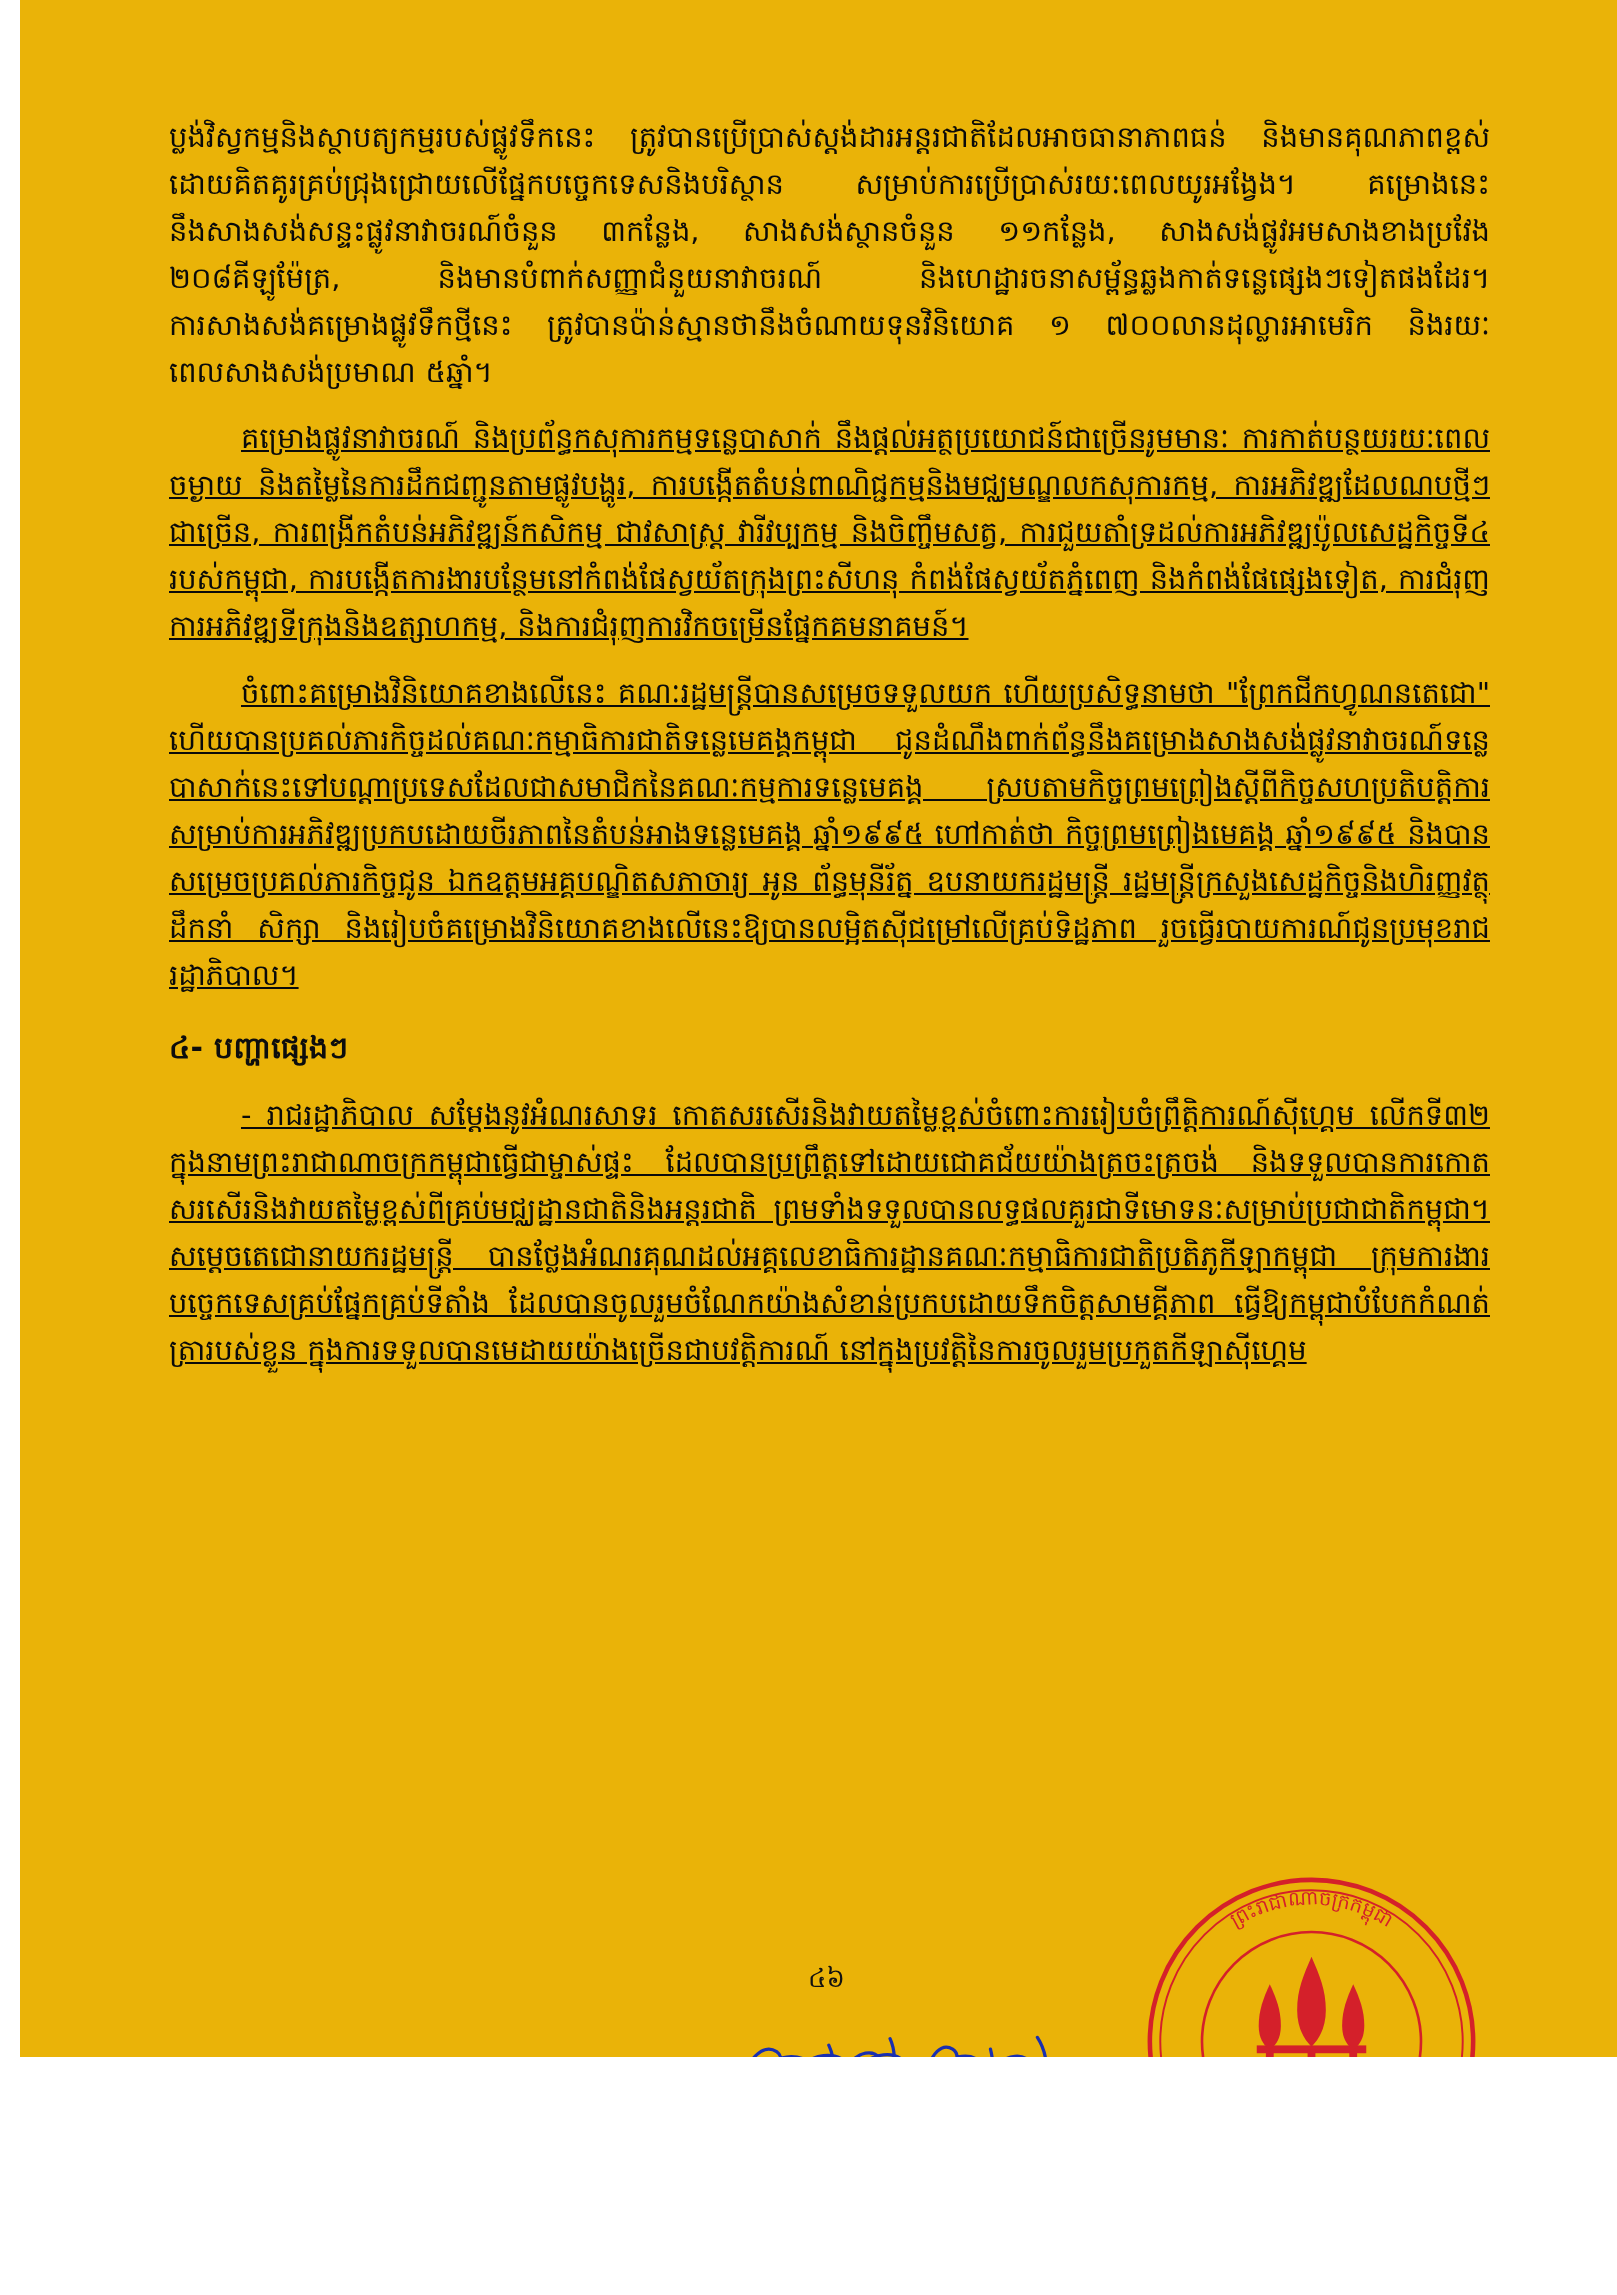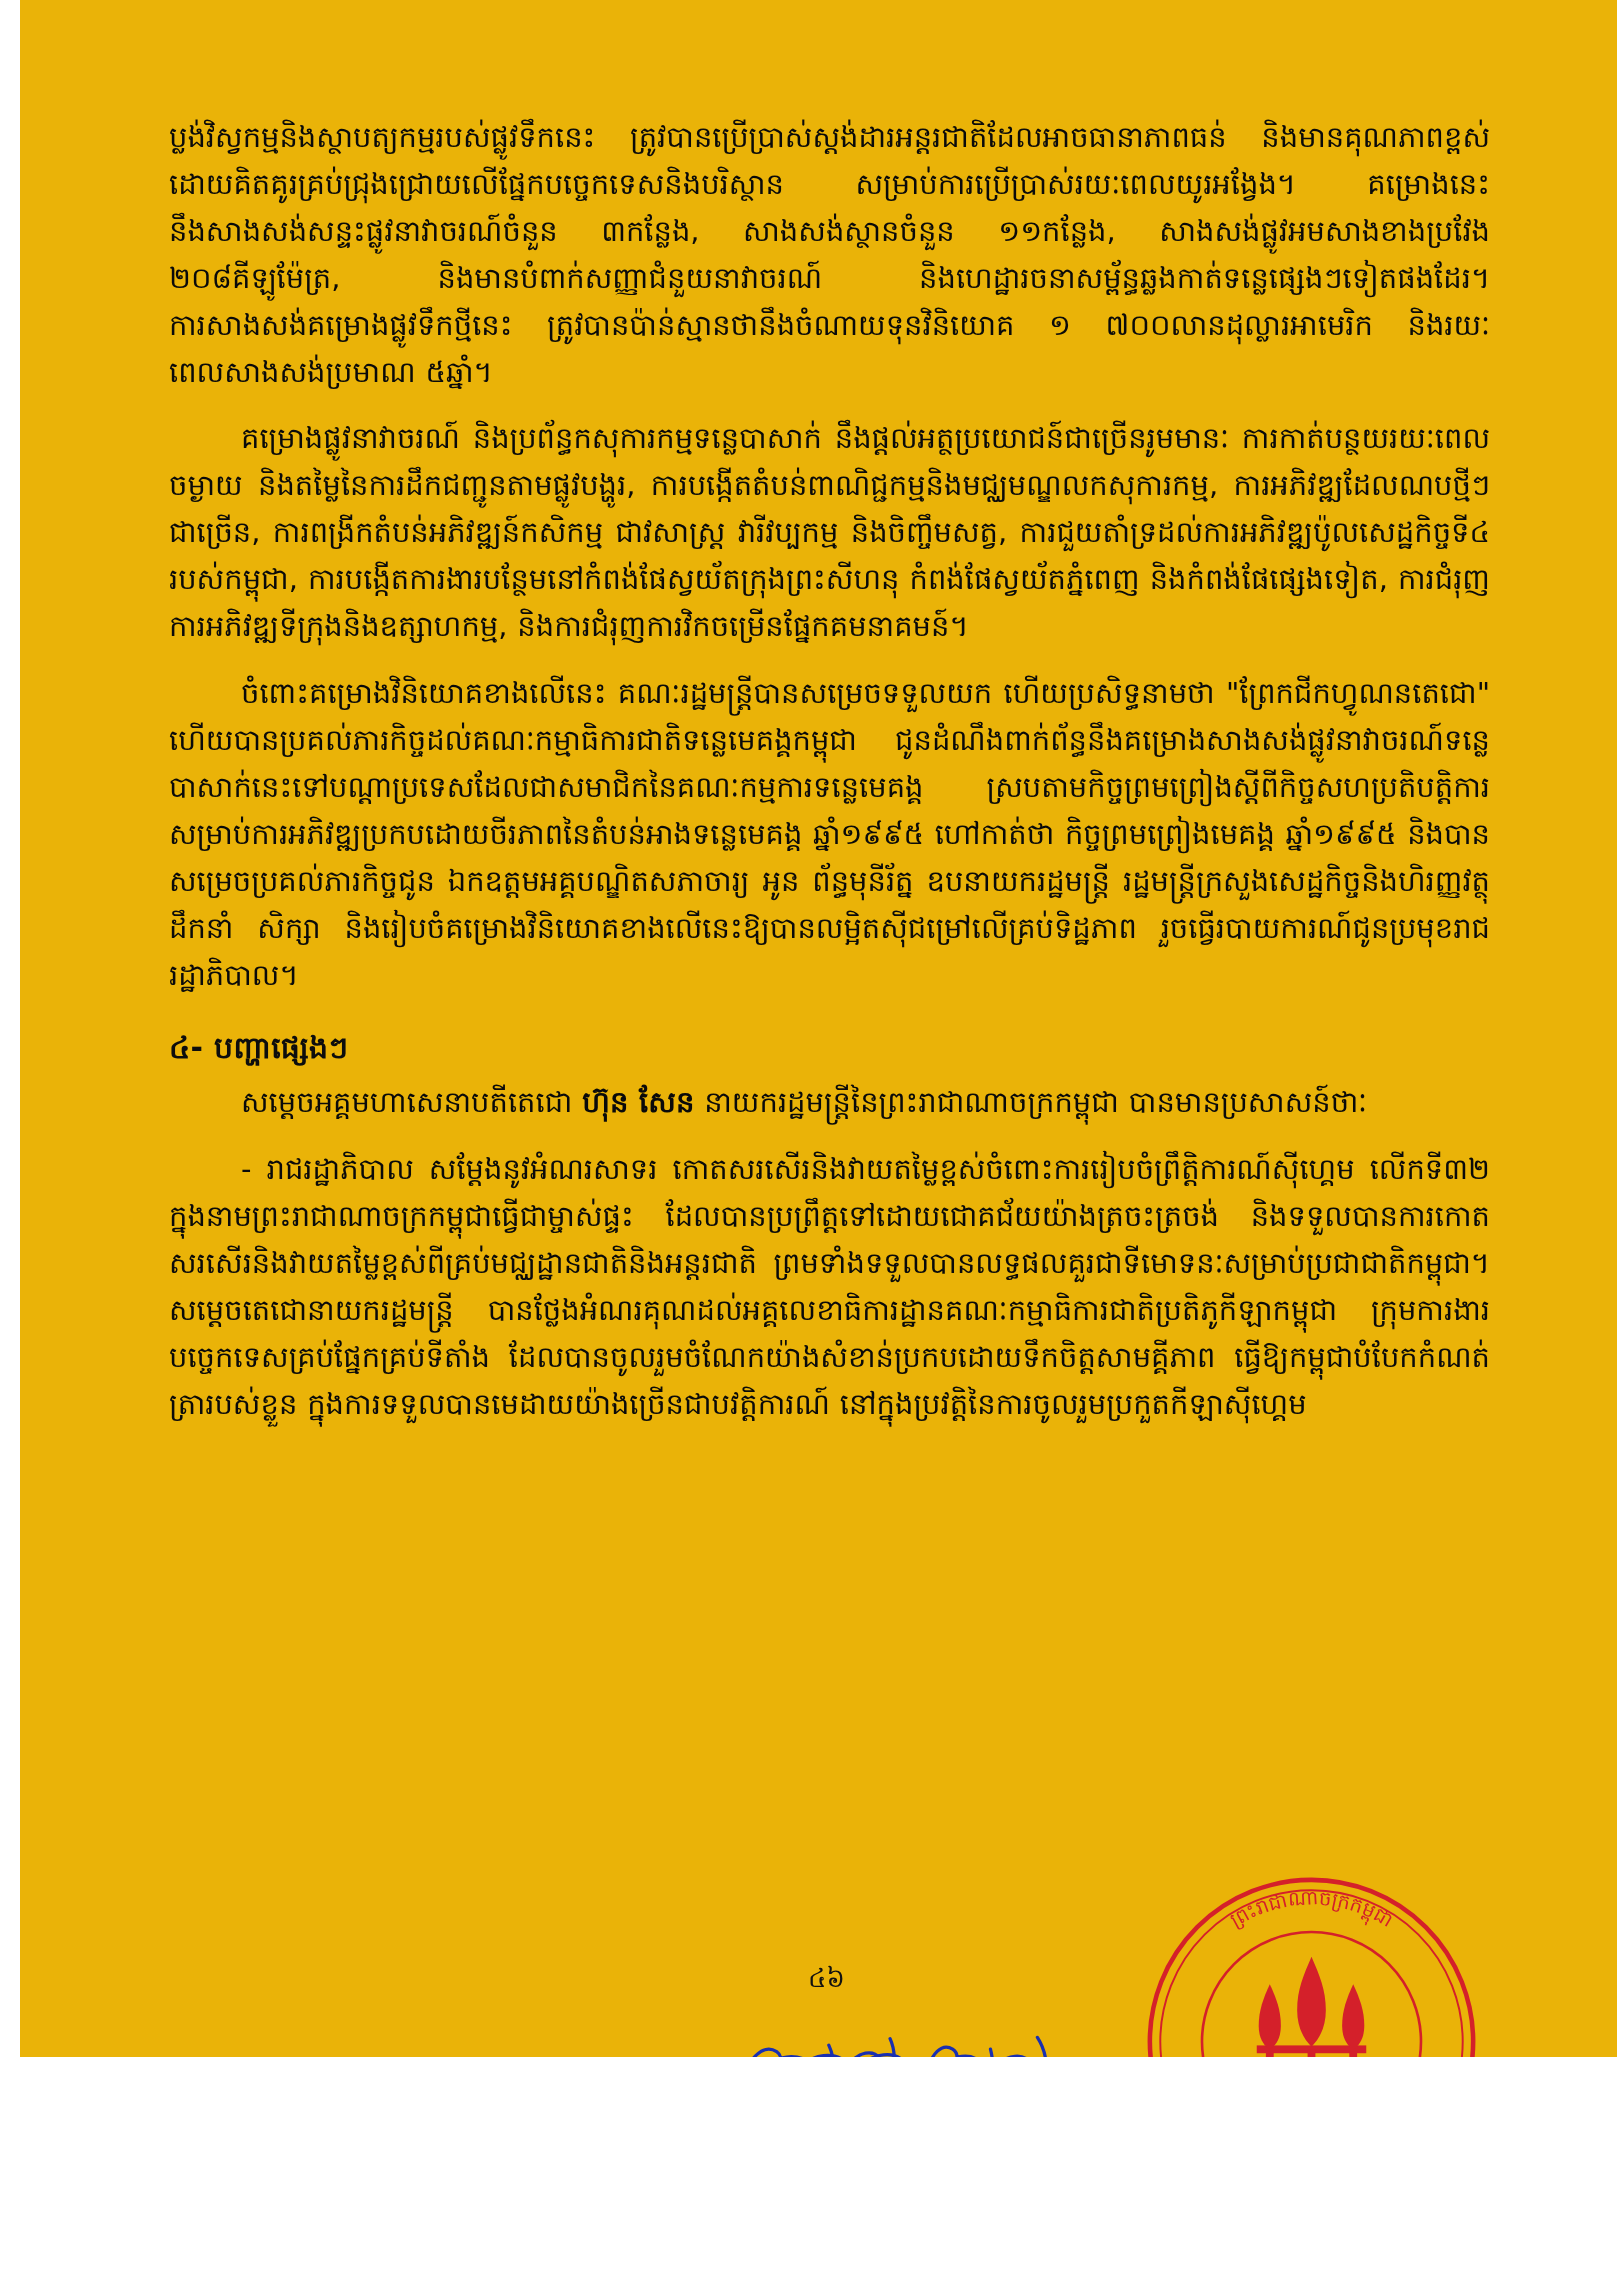--- a/index.html
+++ b/index.html
@@ -30,20 +30,21 @@
     text-align: justify;
     text-justify: inter-word;
     word-spacing: 0.7px;
     color: #0a0a0a;
   }
   p.para.indent {
     text-indent: 72px;
   }
   p.spaced {
     margin-top: 19.6px;
+    text-decoration: underline;
   }
   .heading {
     margin: 30px 0 6.5px 0;
     font-size: 30px;
     font-weight: bold;
     color: #0d0d0d;
     letter-spacing: 0.3px;
   }
   .bold-name {
     font-weight: bold;
@@ -94,21 +95,20 @@
   <div class="content">
 
     <p class="para">ប្លង់វិស្វកម្មនិងស្ថាបត្យកម្មរបស់ផ្លូវទឹកនេះ ត្រូវបានប្រើប្រាស់ស្តង់ដារអន្តរជាតិដែលអាចធានាភាពធន់ និងមានគុណភាពខ្ពស់ ដោយគិតគូរគ្រប់ជ្រុងជ្រោយលើផ្នែកបច្ចេកទេសនិងបរិស្ថាន សម្រាប់ការប្រើប្រាស់រយៈពេលយូរអង្វែង។ គម្រោងនេះ នឹងសាងសង់សន្ទះផ្លូវនាវាចរណ៍ចំនួន ៣កន្លែង, សាងសង់ស្ថានចំនួន ១១កន្លែង, សាងសង់ផ្លូវអមសាងខាងប្រវែង ២០៨គីឡូម៉ែត្រ, និងមានបំពាក់សញ្ញាជំនួយនាវាចរណ៍ និងហេដ្ឋារចនាសម្ព័ន្ធឆ្លងកាត់ទន្លេផ្សេងៗទៀតផងដែរ។ ការសាងសង់គម្រោងផ្លូវទឹកថ្មីនេះ ត្រូវបានប៉ាន់ស្មានថានឹងចំណាយទុនវិនិយោគ ១ ៧០០លានដុល្លារអាមេរិក និងរយៈពេលសាងសង់ប្រមាណ ៥ឆ្នាំ។</p>
 
     <p class="para indent spaced">គម្រោងផ្លូវនាវាចរណ៍ និងប្រព័ន្ធកសុការកម្មទន្លេបាសាក់ នឹងផ្តល់អត្ថប្រយោជន៍ជាច្រើនរូមមានៈ ការកាត់បន្ថយរយៈពេល ចម្ងាយ និងតម្លៃនៃការដឹកជញ្ជូនតាមផ្លូវបង្ហូរ, ការបង្កើតតំបន់ពាណិជ្ជកម្មនិងមជ្ឈមណ្ឌលកសុការកម្ម, ការអភិវឌ្ឍដែលណបថ្មីៗជាច្រើន, ការពង្រីកតំបន់អភិវឌ្ឍន៍កសិកម្ម ជាវសាស្ត្រ វារីវប្បកម្ម និងចិញ្ចឹមសត្វ, ការជួយតាំទ្រដល់ការអភិវឌ្ឍប៉ូលសេដ្ឋកិច្ចទី៤ របស់កម្ពុជា, ការបង្កើតការងារបន្ថែមនៅកំពង់ផែស្វយ័តក្រុងព្រះសីហនុ កំពង់ផែស្វយ័តភ្នំពេញ និងកំពង់ផែផ្សេងទៀត, ការជំរុញការអភិវឌ្ឍទីក្រុងនិងឧត្សាហកម្ម, និងការជំរុញការវិកចម្រើនផ្នែកគមនាគមន៍។</p>
 
     <p class="para indent spaced">ចំពោះគម្រោងវិនិយោគខាងលើនេះ គណៈរដ្ឋមន្ត្រីបានសម្រេចទទួលយក ហើយប្រសិទ្ធនាមថា "ព្រែកជីកហ្វូណនតេជោ" ហើយបានប្រគល់ភារកិច្ចដល់គណៈកម្មាធិការជាតិទន្លេមេគង្គកម្ពុជា ជូនដំណឹងពាក់ព័ន្ធនឹងគម្រោងសាងសង់ផ្លូវនាវាចរណ៍ទន្លេបាសាក់នេះទៅបណ្តាប្រទេសដែលជាសមាជិកនៃគណៈកម្មការទន្លេមេគង្គ ស្របតាមកិច្ចព្រមព្រៀងស្តីពីកិច្ចសហប្រតិបត្តិការសម្រាប់ការអភិវឌ្ឍប្រកបដោយចីរភាពនៃតំបន់អាងទន្លេមេគង្គ ឆ្នាំ១៩៩៥ ហៅកាត់ថា កិច្ចព្រមព្រៀងមេគង្គ ឆ្នាំ១៩៩៥ និងបានសម្រេចប្រគល់ភារកិច្ចជូន ឯកឧត្តមអគ្គបណ្ឌិតសភាចារ្យ អូន ព័ន្ធមុនីរ័ត្ន ឧបនាយករដ្ឋមន្ត្រី រដ្ឋមន្ត្រីក្រសួងសេដ្ឋកិច្ចនិងហិរញ្ញវត្ថុ ដឹកនាំ សិក្សា និងរៀបចំគម្រោងវិនិយោគខាងលើនេះឱ្យបានលម្អិតសុីជម្រៅលើគ្រប់ទិដ្ឋភាព រួចធ្វើរបាយការណ៍ជូនប្រមុខរាជរដ្ឋាភិបាល។</p>
 
     <div class="heading">៤- បញ្ហាផ្សេងៗ</div>
 
-    <p class="para indent"><span>សម្តេចអគ្គមហាសេនាបតីតេជោ </span><span class="bold-name">ហ៊ុន សែន</span><span> នាយករដ្ឋមន្ត្រីនៃព្រះរាជាណាចក្រកម្ពុជា បានមានប្រសាសន៍ថាៈ</span></p>
 
     <p class="para indent spaced">- រាជរដ្ឋាភិបាល សម្តែងនូវអំណរសាទរ កោតសរសើរនិងវាយតម្លៃខ្ពស់ចំពោះការរៀបចំព្រឹត្តិការណ៍សុីហ្គេម លើកទី៣២ ក្នុងនាមព្រះរាជាណាចក្រកម្ពុជាធ្វើជាម្ចាស់ផ្ទះ ដែលបានប្រព្រឹត្តទៅដោយជោគជ័យយ៉ាងត្រចះត្រចង់ និងទទួលបានការកោតសរសើរនិងវាយតម្លៃខ្ពស់ពីគ្រប់មជ្ឈដ្ឋានជាតិនិងអន្តរជាតិ ព្រមទាំងទទួលបានលទ្ធផលគួរជាទីមោទនៈសម្រាប់ប្រជាជាតិកម្ពុជា។ សម្តេចតេជោនាយករដ្ឋមន្ត្រី បានថ្លែងអំណរគុណដល់អគ្គលេខាធិការដ្ឋានគណៈកម្មាធិការជាតិប្រតិភូកីឡាកម្ពុជា ក្រុមការងារបច្ចេកទេសគ្រប់ផ្នែកគ្រប់ទីតាំង ដែលបានចូលរួមចំណែកយ៉ាងសំខាន់ប្រកបដោយទឹកចិត្តសាមគ្គីភាព ធ្វើឱ្យកម្ពុជាបំបែកកំណត់ត្រារបស់ខ្លួន ក្នុងការទទួលបានមេដាយយ៉ាងច្រើនជាបវត្តិការណ៍ នៅក្នុងប្រវត្តិនៃការចូលរួមប្រកួតកីឡាសុីហ្គេម</p>
 
   </div>
 
   <div class="signature">
     <svg viewBox="0 0 520 150" xmlns="http://www.w3.org/2000/svg">
       <g fill="none" stroke="#1a2fb0" stroke-width="5" stroke-linecap="round" stroke-linejoin="round">
         <path d="M18 92 C30 55, 52 38, 70 50 C86 61, 70 92, 52 96 C40 99, 38 84, 52 72 C70 57, 100 52, 120 66 C133 75, 126 96, 110 96 C98 96, 96 82, 110 70 C128 55, 156 50, 174 64"></path>
         <path d="M150 40 C160 62, 160 86, 150 100"></path>

